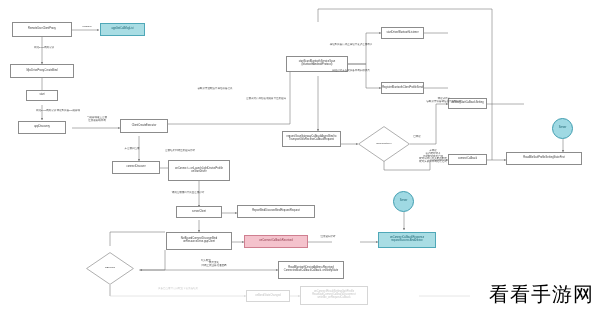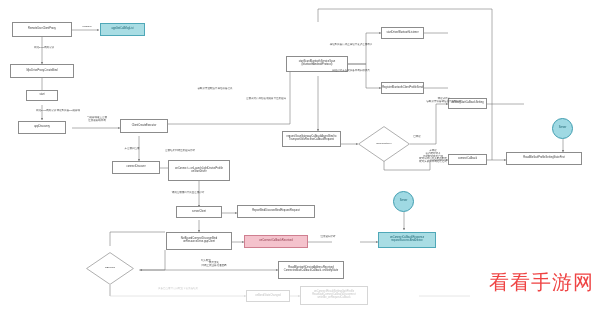--- a/index.html
+++ b/index.html
@@ -26,21 +26,21 @@
   .diamond{position:absolute;box-sizing:border-box;}
   .diamond .dshape{position:absolute;left:0;top:0;width:100%;height:100%;}
   .diamond .dlabel{position:absolute;left:0;top:0;width:100%;height:100%;
         display:flex;align-items:center;justify-content:center;text-align:center;
         font-size:2.4px;color:#3c3c3c;line-height:1.05;padding:0 4px;box-sizing:border-box;}
 
   .elabel{position:absolute;font-size:2.5px;color:#4a4a4a;text-align:center;
           line-height:1.1;background:transparent;white-space:pre-line;}
   .elabel.faded{color:#c9c9c9;}
 
-  .watermark{position:absolute;right:6px;bottom:16px;font-size:20px;color:#ef4444;
+  .watermark{position:absolute;right:6px;bottom:4px;font-size:20px;color:#000000;
              letter-spacing:1px;font-family:"DejaVu Sans",sans-serif;}
 </style>
 </head>
 <body>
 
 <div id="canvas">
 
   <svg class="wires" viewBox="0 0 600 312" preserveAspectRatio="none">
     <defs>
       <marker id="ah" markerWidth="5" markerHeight="5" refX="4.2" refY="1.8" orient="auto" markerUnits="strokeWidth">

